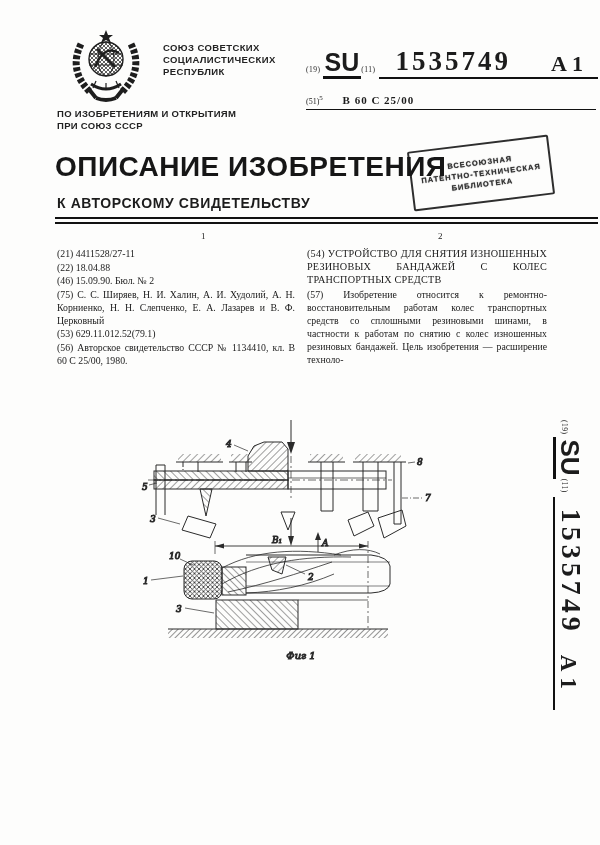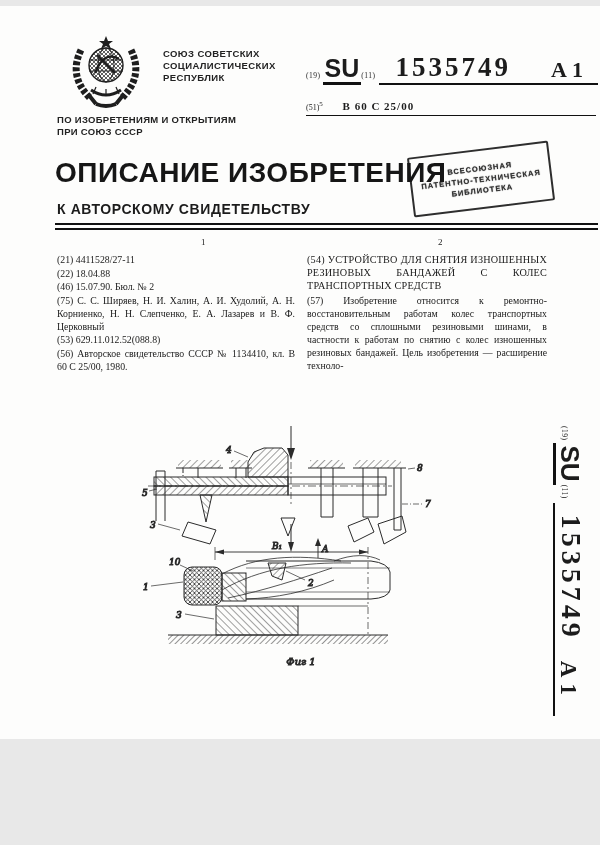--- a/index.html
+++ b/index.html
@@ -1,17 +1,17 @@
 <!DOCTYPE html>
 <html><head>
 <meta charset="utf-8">
 <style>
   html,body{margin:0;padding:0;background:#e8e8e8;}
   .page{
-    position:relative; width:600px; height:733px; margin:6px auto;
+    position:relative; width:600px; height:845px; margin:0 auto;
     background:#fdfdfc; color:#1c1c1c; overflow:hidden;
     font-family:"Liberation Serif", serif;
   }
   
   .emblem{position:absolute; left:66px; top:24px; width:80px; height:80px;}
   .union{
     position:absolute; left:163px; top:42px;
     font-family:"Liberation Sans", sans-serif; font-size:9.5px; font-weight:700;
     line-height:12px; letter-spacing:.4px; color:#222;
   }
@@ -166,23 +166,23 @@
 
   <div class="double-rule"></div>
 
   <div class="colnum c1">1</div>
   <div class="colnum c2">2</div>
 
   <div class="columns">
     <div class="col-left">
       <p class="bib-entry">(21)  4411528/27-11</p>
       <p class="bib-entry">(22)  18.04.88</p>
-      <p class="bib-entry">(46)  15.07.90. Бюл. № 2</p>
+      <p class="bib-entry">(46)  15.09.90. Бюл. № 2</p>
       <p class="bib-entry">(75)  С. С. Ширяев, Н. И. Халин, А. И. Худолий, А. Н. Корниенко, Н. Н. Слепченко, Е. А. Лазарев и В. Ф. Церковный</p>
-      <p class="bib-entry">(53)  629.11.012.52(088.8)</p>
+      <p class="bib-entry">(53)  629.11.012.52(79.1)</p>
       <p class="bib-entry">(56)  Авторское свидетельство СССР № 1134410, кл. В 60 С 25/00, 1980.</p>
     </div>
     <div class="col-right">
       <p class="invention-title">(54) УСТРОЙСТВО ДЛЯ СНЯТИЯ ИЗНОШЕННЫХ РЕЗИНОВЫХ БАНДАЖЕЙ С КОЛЕС ТРАНСПОРТНЫХ СРЕДСТВ</p>
       <p class="abstract">(57) Изобретение относится к ремонтно-восстановительным работам колес транспортных средств со сплошными резиновыми шинами, в частности к работам по снятию с колес изношенных резиновых бандажей. Цель изобретения — расширение техноло-</p>
     </div>
   </div>
 
   <svg class="drawing" viewBox="0 0 326 252">
     <defs>

